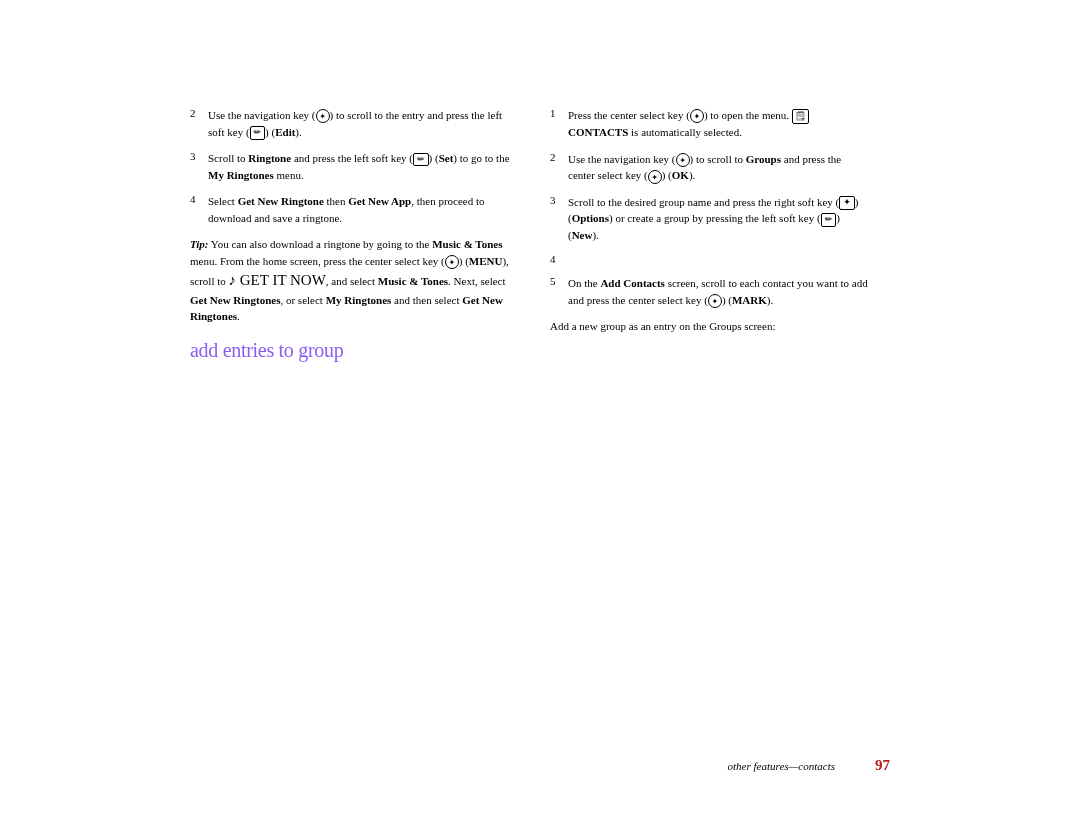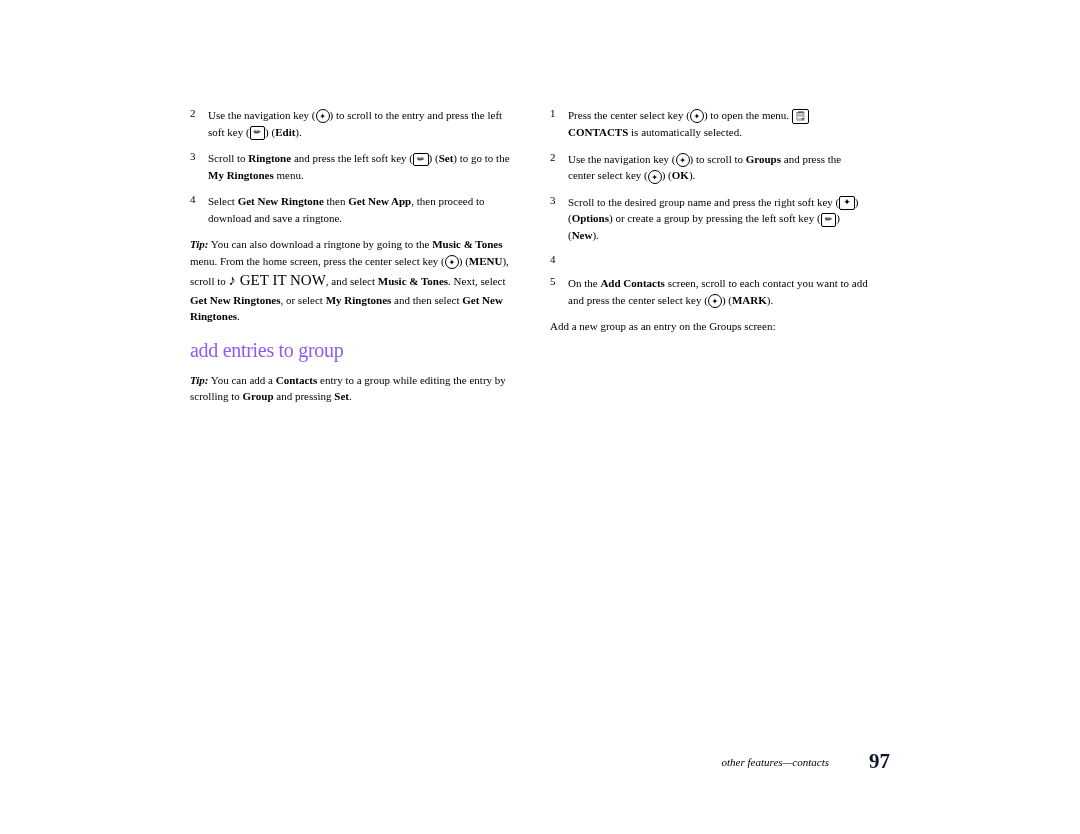--- a/index.html
+++ b/index.html
@@ -147,36 +147,36 @@
       font-family: Arial, sans-serif;
     }
 
     .footer-text {
       position: absolute;
       bottom: 60px;
       left: 50%;
       transform: translateX(-50%);
       display: flex;
       align-items: center;
+      gap: 40px;
       font-size: 11px;
       width: 700px;
       justify-content: flex-end;
     }
 
     .footer-label {
       font-size: 11px;
       color: #000;
       font-style: italic;
     }
 
     .footer-page {
-      font-size: 21px;
-      font-weight: bold;
-      color: #0f172a;
-      margin-left: 40px;
+      font-size: 15px;
+      font-weight: bold;
+      color: #b91c1c;
     }
 
     .contacts-bold {
       font-weight: bold;
       font-variant: small-caps;
     }
 
     .get-it-now {
       font-weight: normal;
       font-size: 15px;
@@ -220,25 +220,20 @@
         <span class="bold-inline">Music &amp; Tones</span> menu. From the home screen, press the
         center select key (<span class="nav-key"></span>) (<span class="bold-inline">MENU</span>), scroll to
         <span class="get-it-now">♪ GET IT NOW</span>,
         and select <span class="bold-inline">Music &amp; Tones</span>. Next, select <span class="bold-inline">Get New Ringtones</span>, or
         select <span class="bold-inline">My Ringtones</span> and then select <span class="bold-inline">Get New Ringtones</span>.
       </div>
 
       <div class="section-heading">add entries to group</div>
 
 
-      <div class="tip-block">
-        <span class="tip-label">Tip:</span>
-        You can add a <span class="bold-inline">Contacts</span> entry to a group while
-        editing the entry by scrolling to <span class="bold-inline">Group</span> and pressing <span class="bold-inline">Set</span>.
-      </div>
 
     </div>
 
     <div class="right-column">
 
       <div class="step-block">
         <span class="step-number">1</span>
         <span class="step-text">
           Press the center select key (<span class="nav-key"></span>) to open the
           menu. <span class="contacts-icon">🗒</span> <span class="contacts-bold">CONTACTS</span> is automatically selected.

